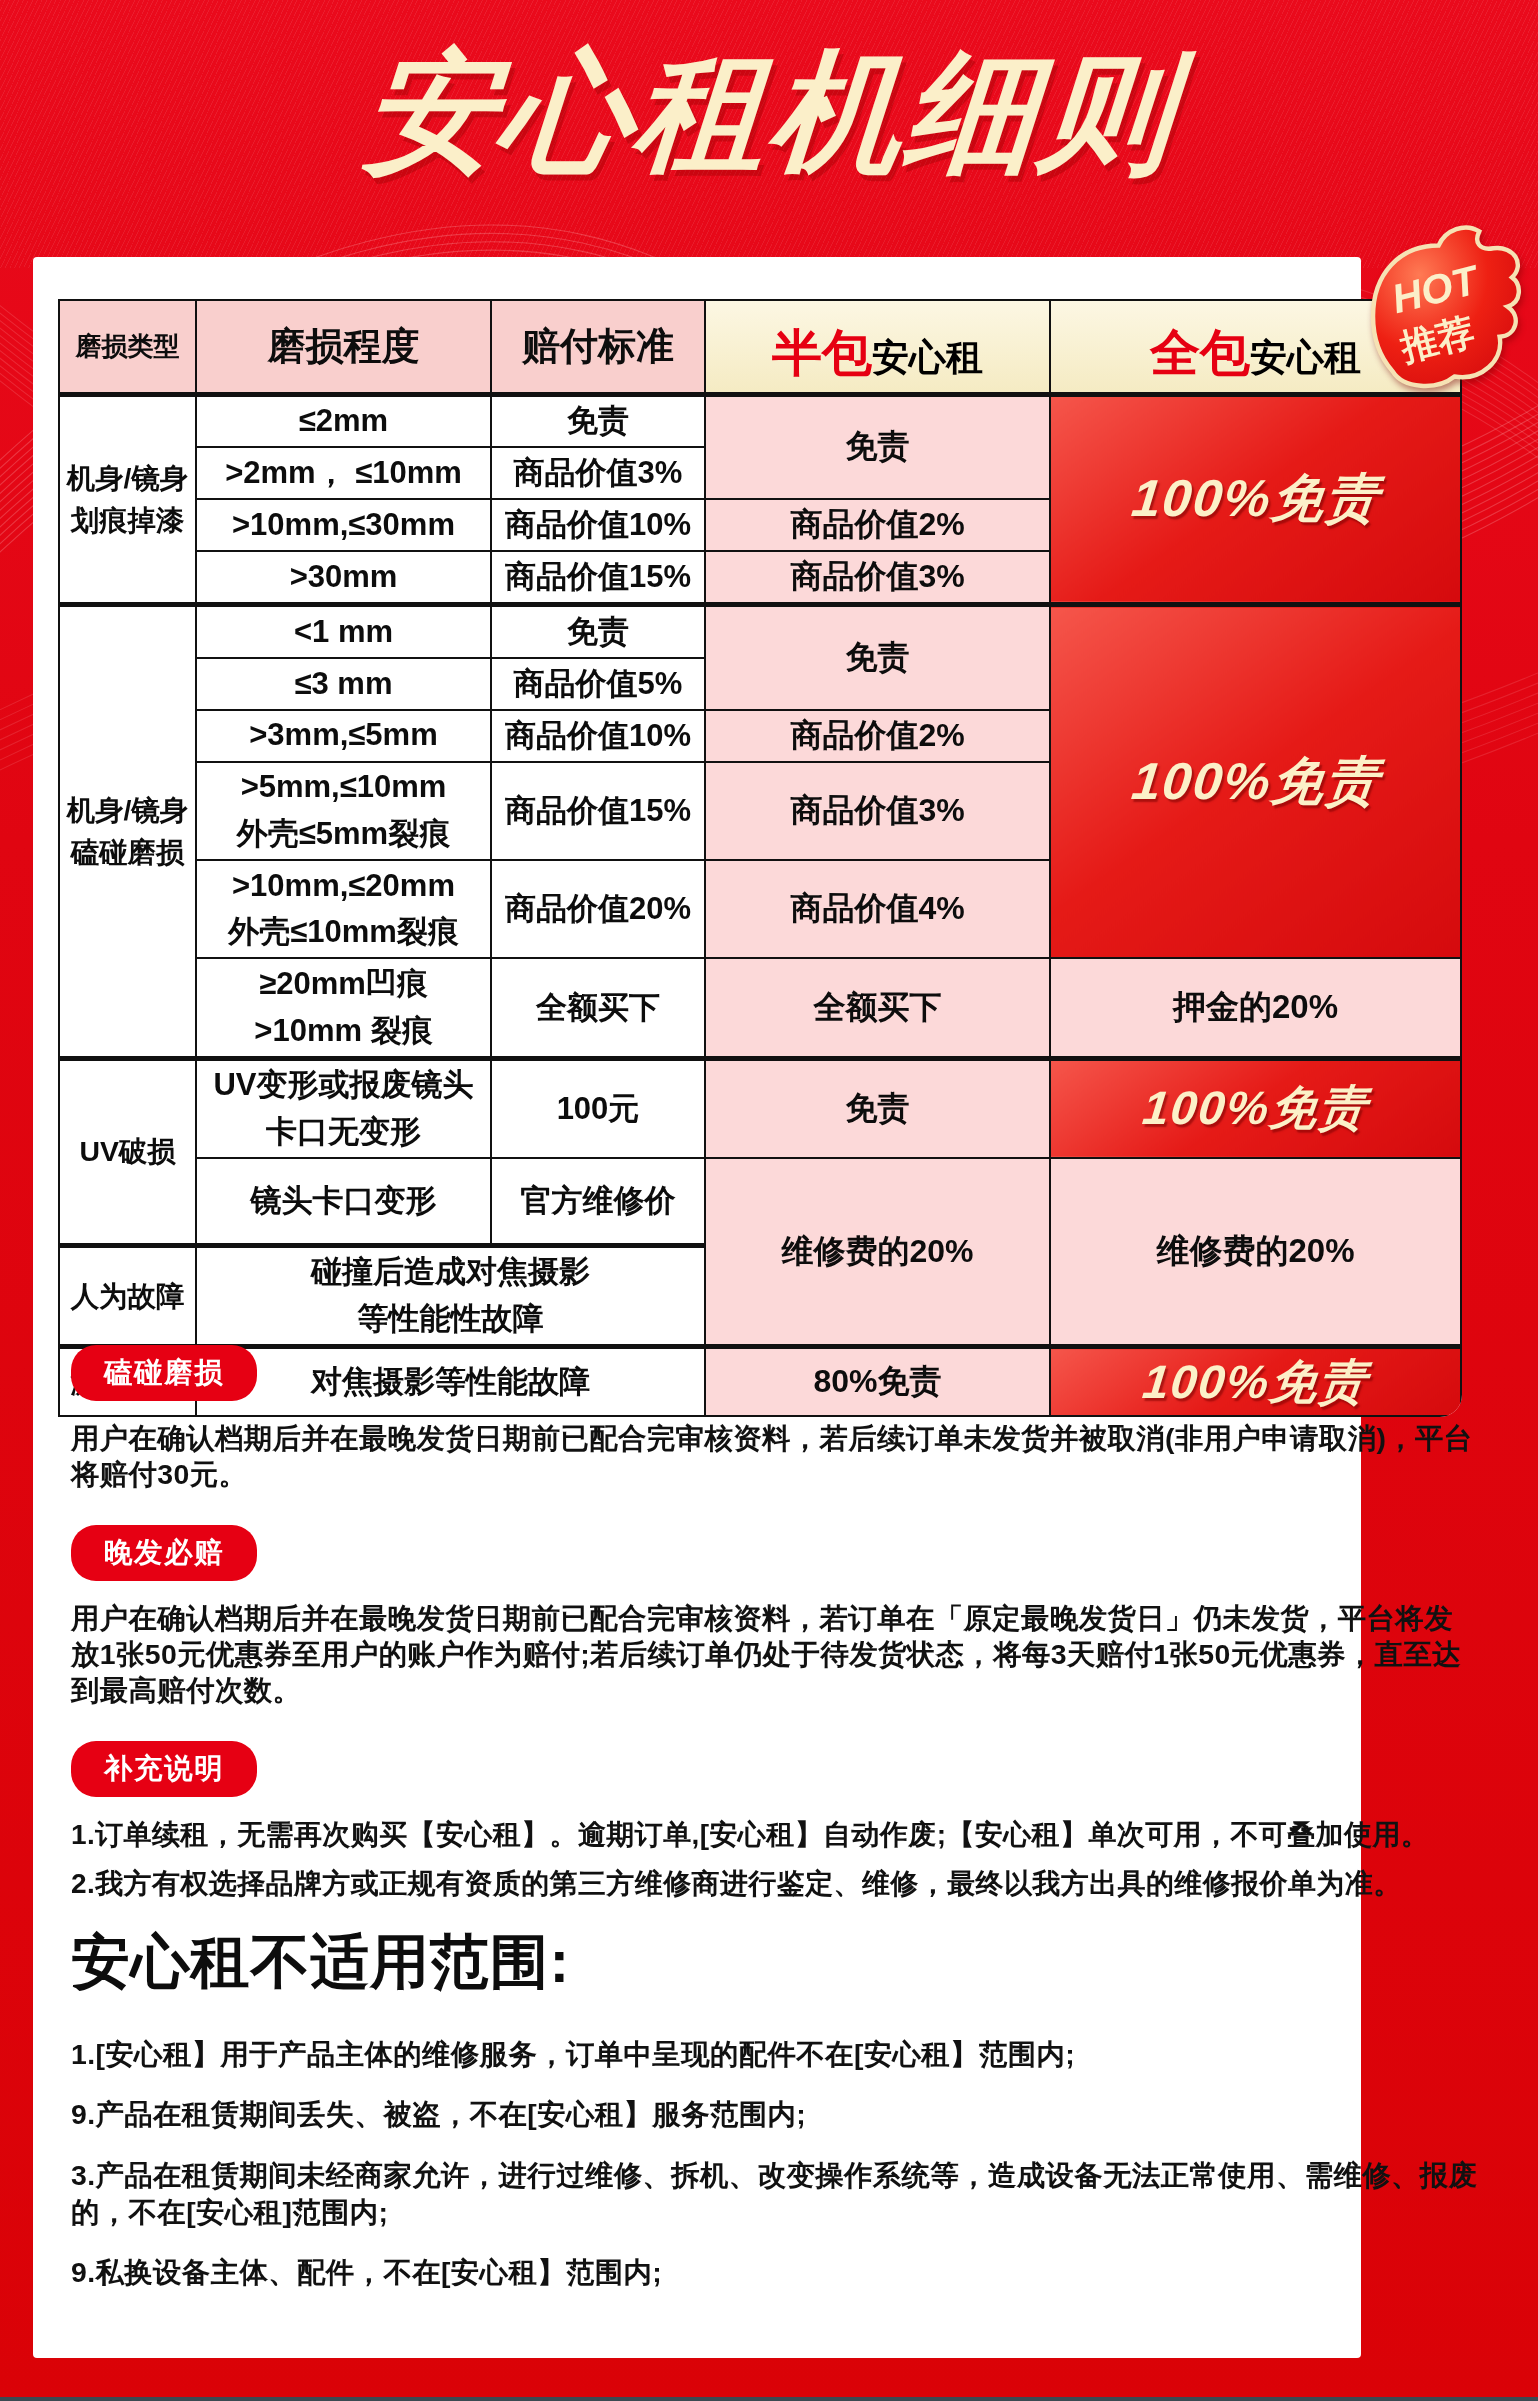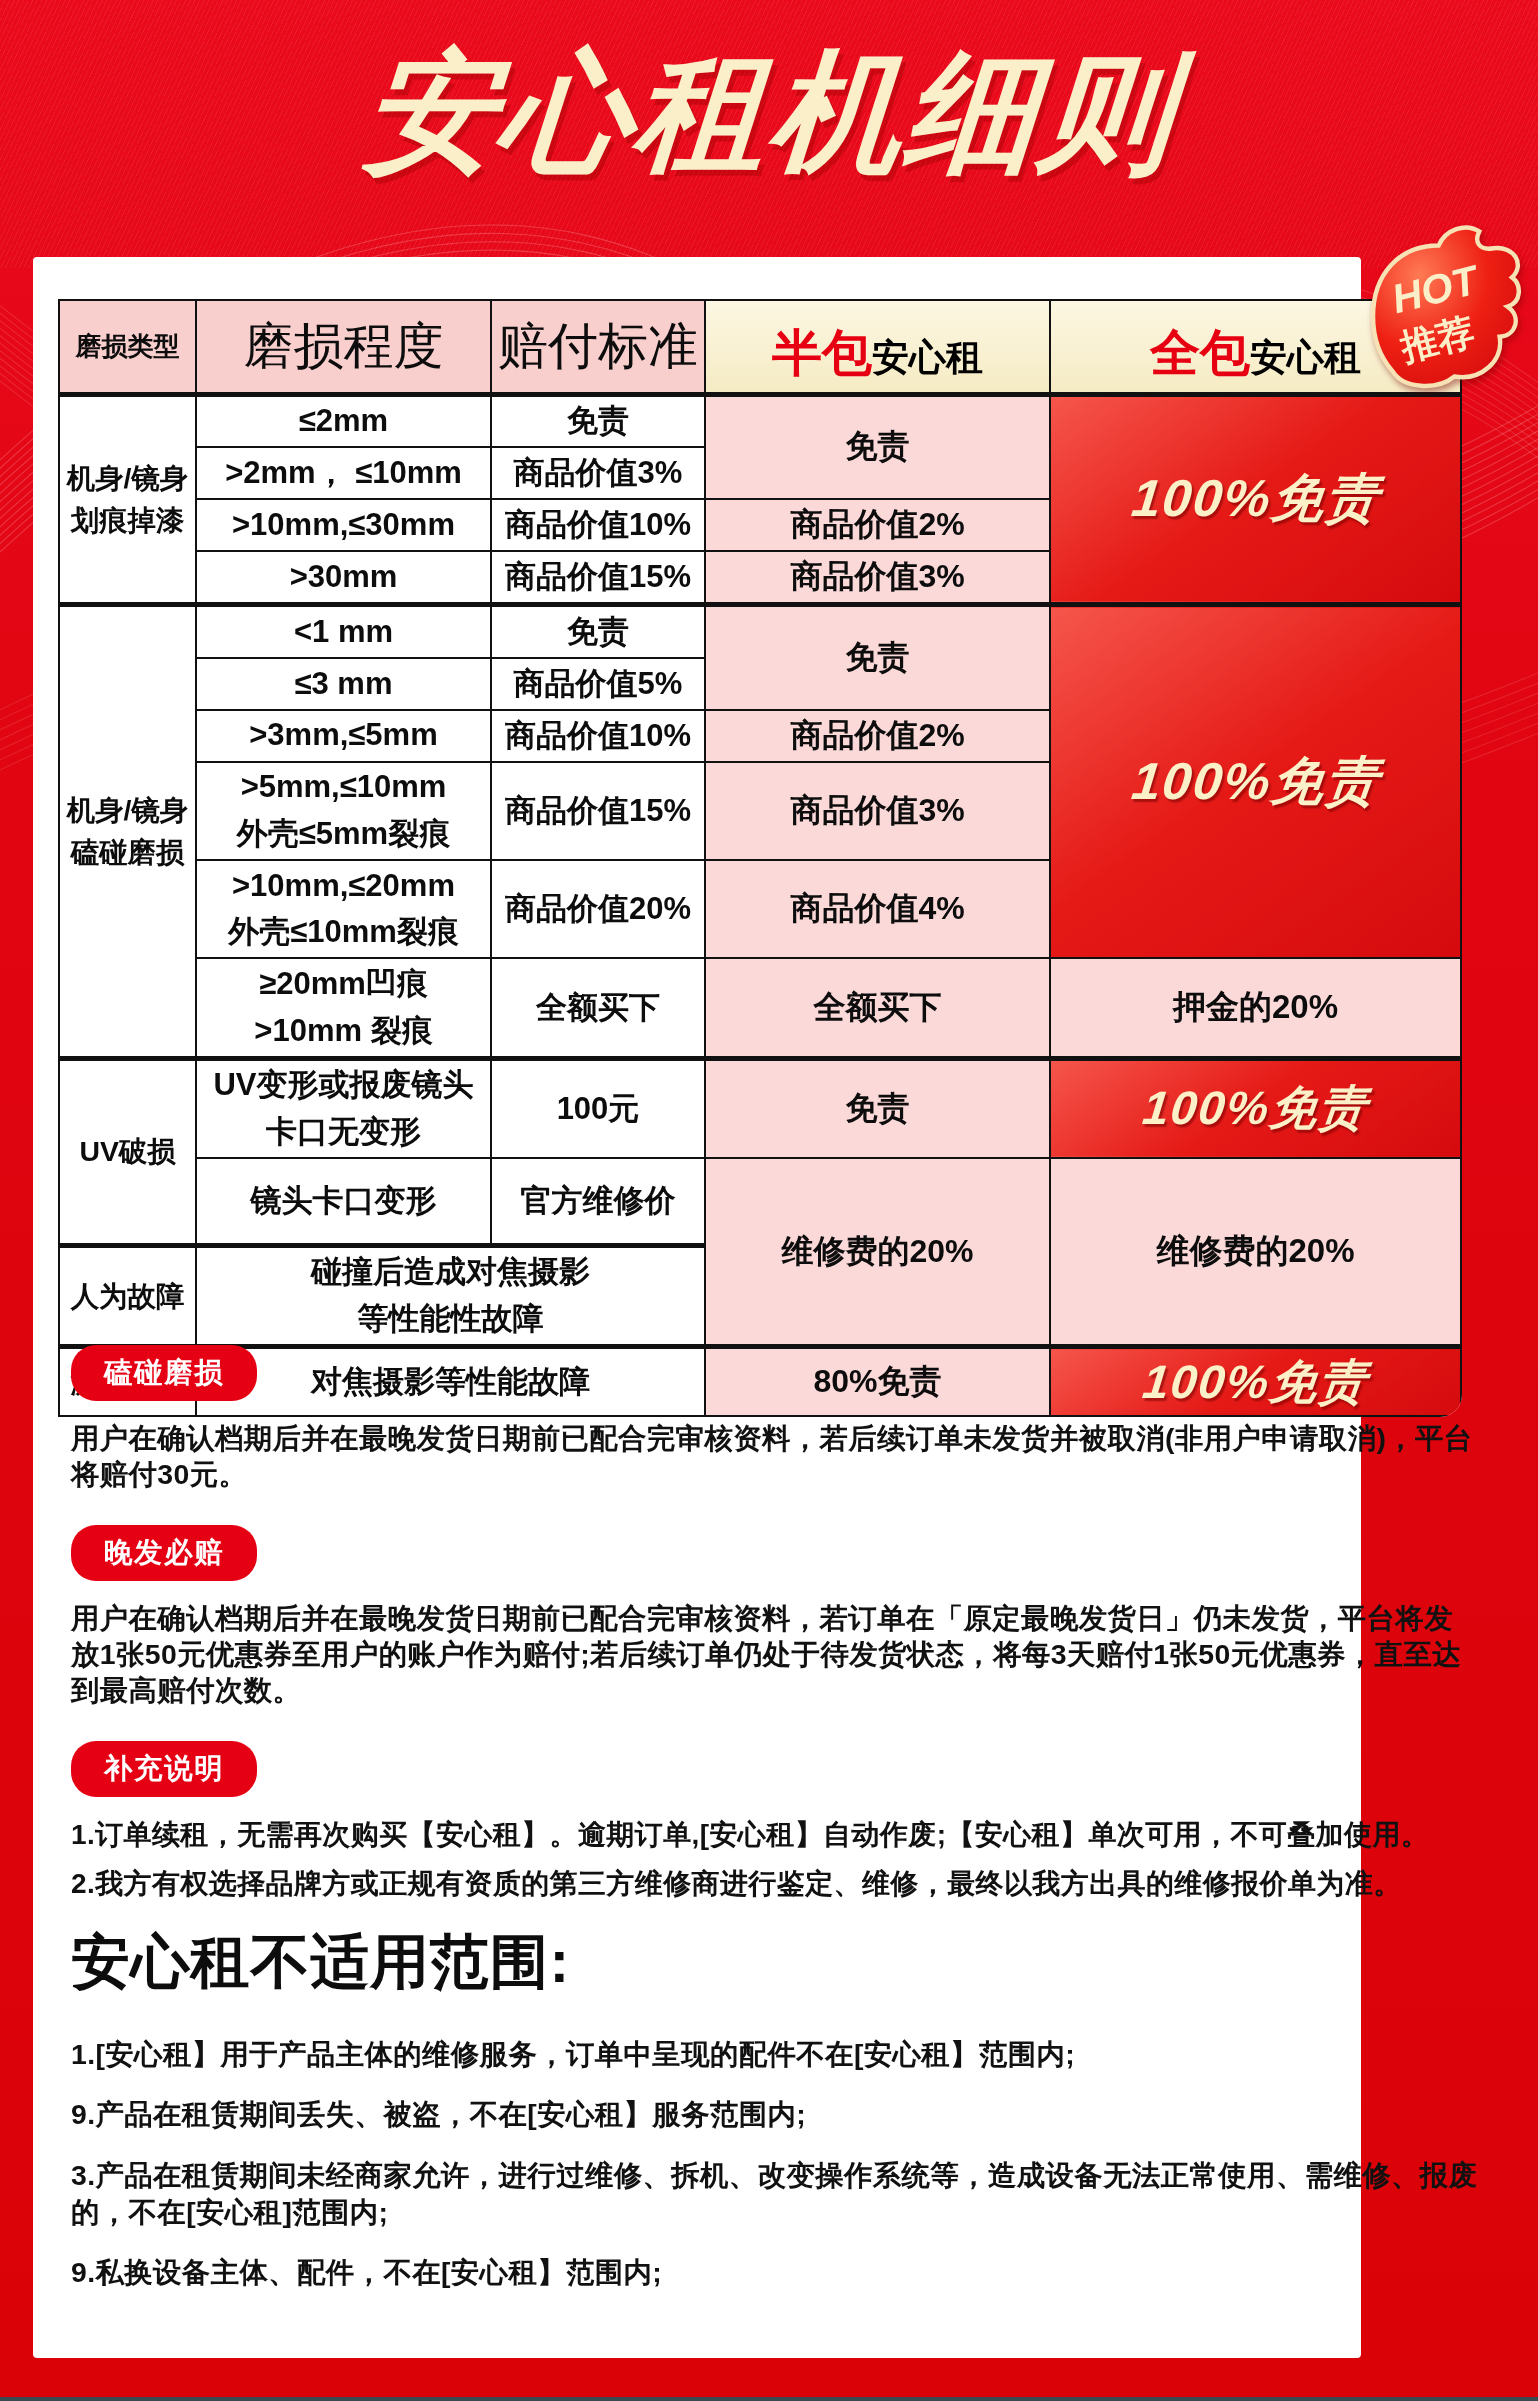--- a/index.html
+++ b/index.html
@@ -34,21 +34,21 @@
     position:absolute;left:25px;top:42px;width:1404px;
     border-radius:0 0 22px 0;overflow:hidden;
   }
   table.rules{width:100%;border-collapse:collapse;table-layout:fixed;background:#fff;border:2.5px solid #111;}
   table.rules td{border:2.5px solid #111;vertical-align:middle;text-align:center;
     color:#0d0d0d;font-weight:700;white-space:pre-line;padding:1.7px 5px;}
   tr.gt td{border-top-width:5px;}
   tr.hdr td{border-bottom-width:5px;}
   td.h-pink{background:#F9CFCD;}
   td.h-pink.small{font-size:26px;font-weight:900;}
-  td.h-pink.big{font-size:50px;font-weight:400;}
+  td.h-pink.big{font-size:38px;font-weight:700;}
   td.h-cream{background:linear-gradient(180deg,#FCF7E3 0%,#F5EBC3 100%);}
   .plan-em{color:#E60012;font-size:50px;font-weight:900;}
   .plan-rest{color:#000;font-size:37px;font-weight:900;}
   td.c-type{background:#fff;font-size:28.4px;font-weight:900;line-height:1.5;}
   td.c-deg{background:#fff;font-size:31px;text-align:left;padding-left:25px;line-height:1.5;}
   td.c-std{background:#fff;font-size:31px;}
   td.c-half{background:#FCD9D9;font-size:32px;font-weight:900;}
   td.c-pinkval{background:#FCD9D9;font-size:33px;font-weight:900;}
   td.c-red{background:linear-gradient(145deg,#F5564B 0%,#E51A17 48%,#D50A0D 100%);}
   .exempt{

